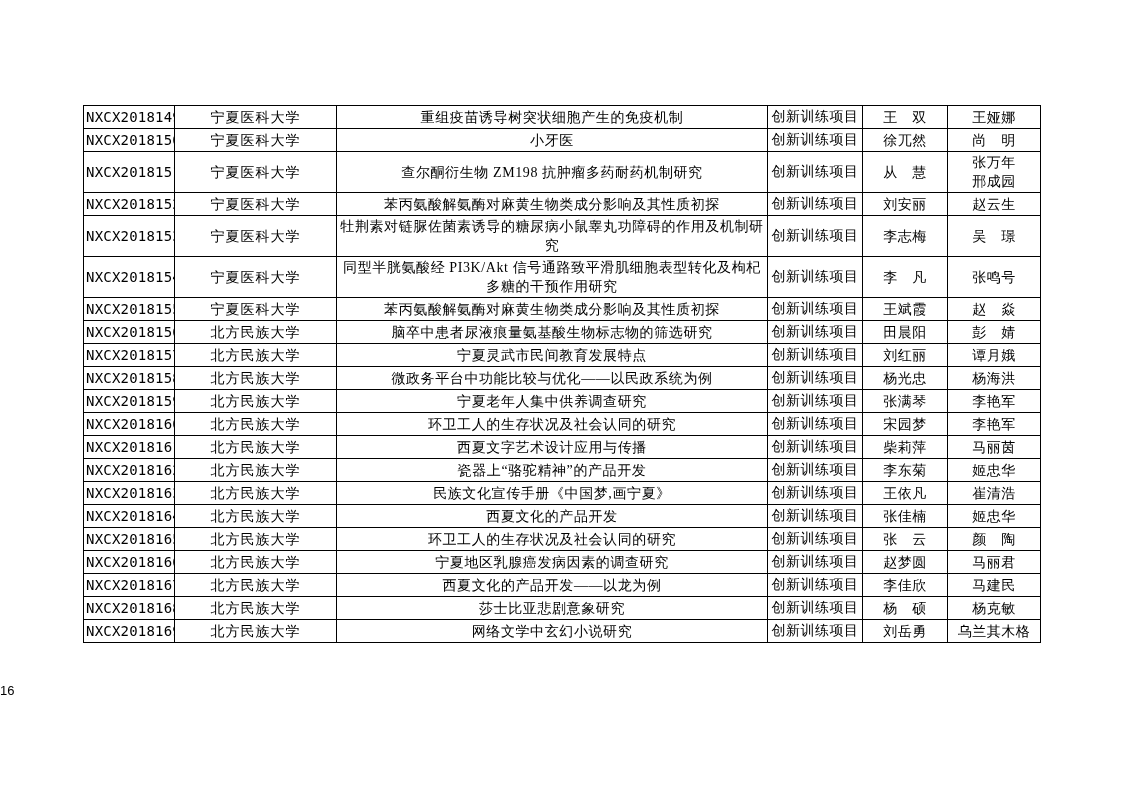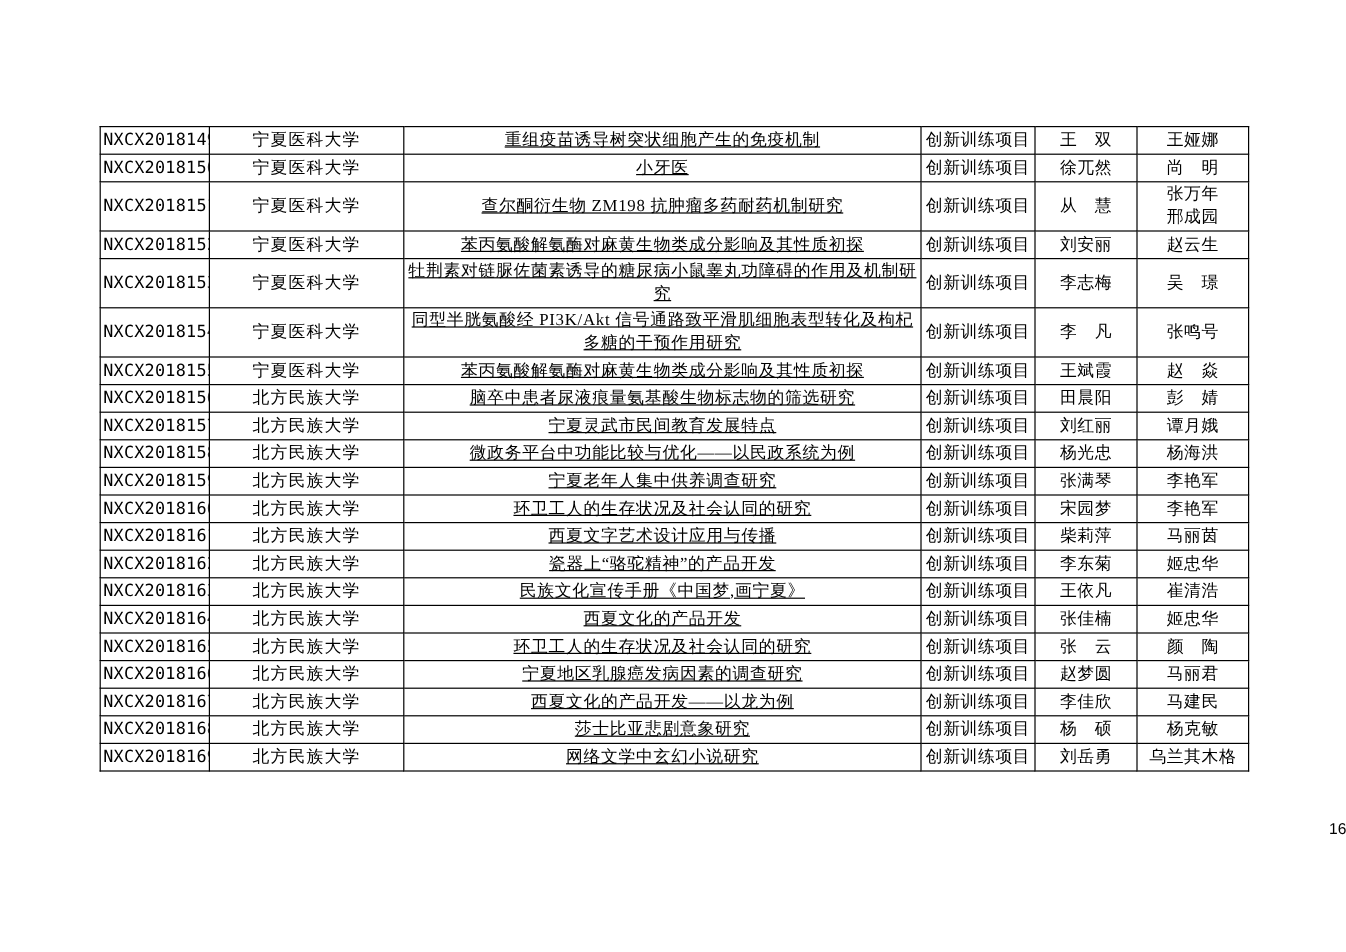--- a/index.html
+++ b/index.html
@@ -37,29 +37,28 @@
     font-size: 12.5px;
     letter-spacing: 0.2px;
   }
   td.col-univ { letter-spacing: 1px; margin-left: 24px; }
   td.col-title {
     text-align: left;
     padding-left: 6px;
     padding-right: 4px;
     letter-spacing: 0.6px;
     word-break: break-all;
-    text-decoration: underline;
-  }
-  td.col-type { letter-spacing: 0.5px; }
+  }
+  td.col-type { letter-spacing: 0.5px; font-family: Liberation Mono, monospace; }
   td.col-leader, td.col-advisor { white-space: pre-line; letter-spacing: 0.5px; margin-left: 12px; }
   .page-number {
     position: absolute;
     left: 0; right: 0;
     top: 683px;
-    text-align: right;
+    text-align: left;
     font-size: 13px;
     font-family: "Liberation Sans", "DejaVu Sans", sans-serif;
   }
 </style>
 </head>
 <body>
 
 <div class="page">
 
   <table class="projects">

